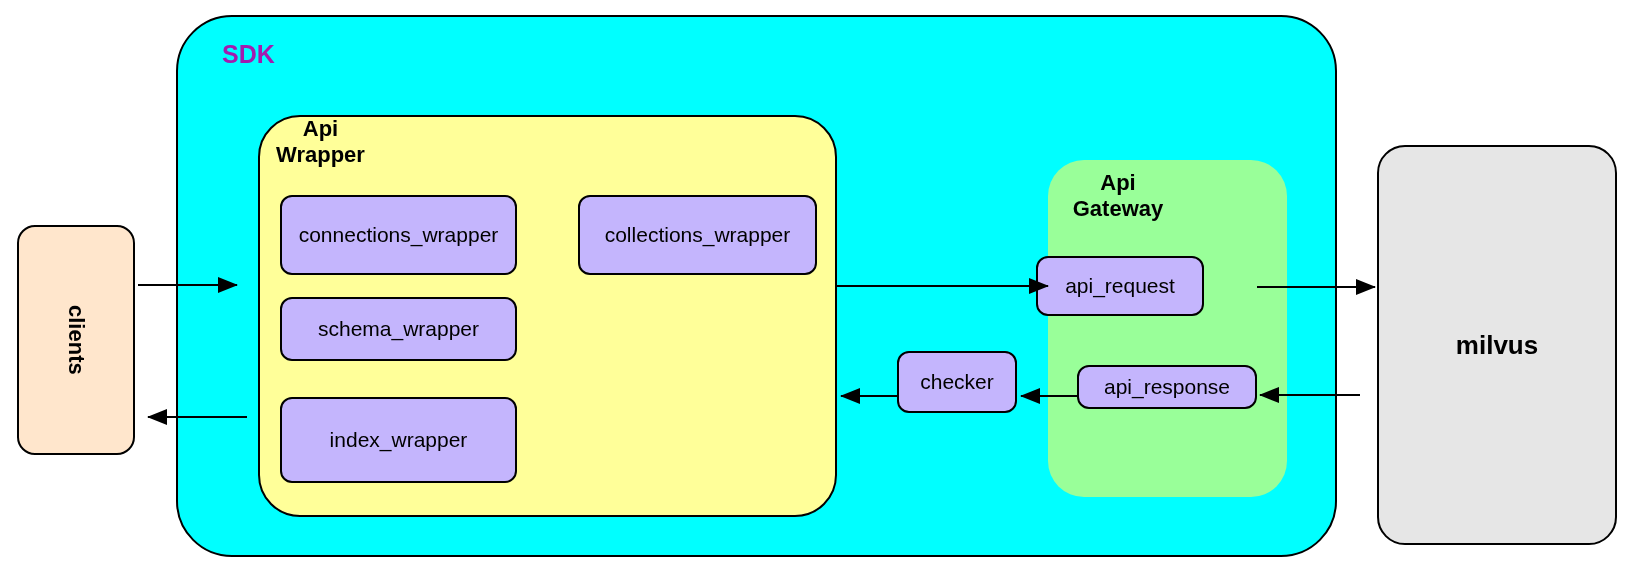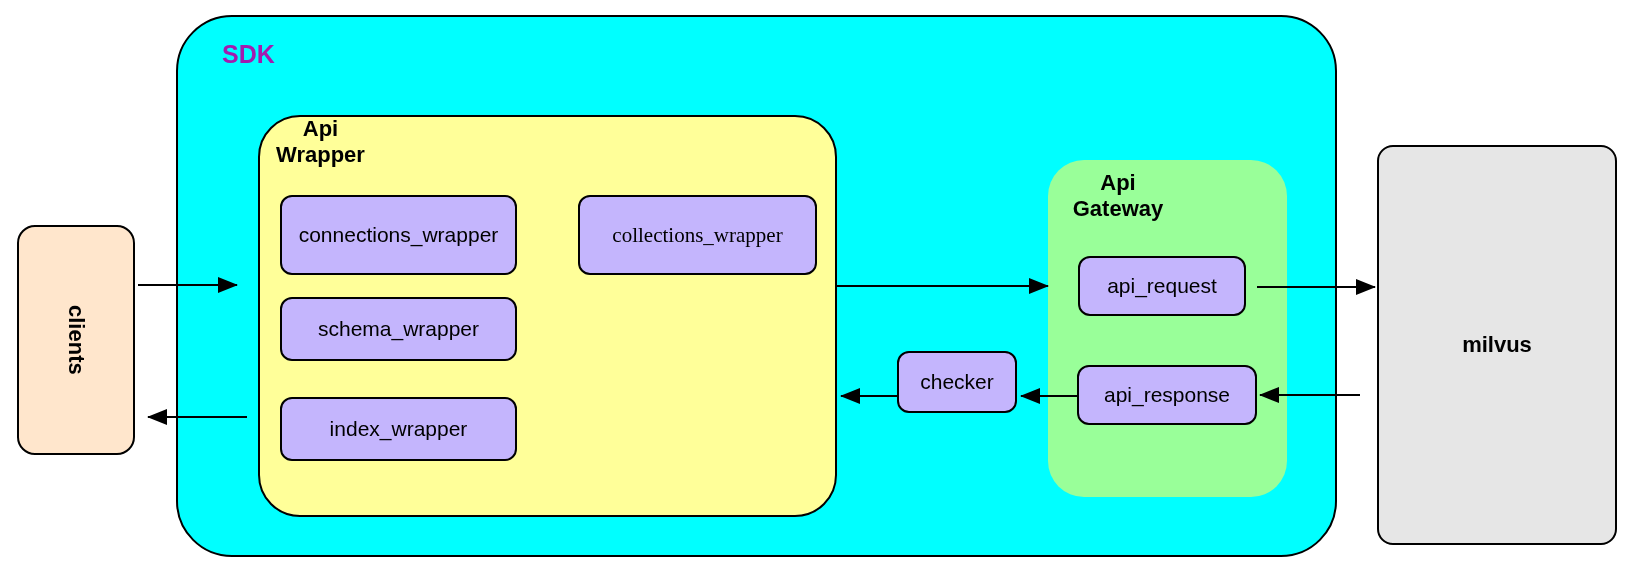--- a/index.html
+++ b/index.html
@@ -47,23 +47,23 @@
   }
   .gateway-label {
     left: 1048px; top: 170px; width: 140px;
     font-size: 22px; font-weight: bold; line-height: 1.18;
     text-align: center; white-space: pre-line; color: #000000;
   }
   .milvus-box {
     left: 1377px; top: 145px; width: 240px; height: 400px;
     background: #E6E6E6;
     border: 2px solid #000000;
-    border-radius: 16px;
+    border-radius: 28px;
     display: flex; align-items: center; justify-content: center;
-    font-size: 22px; font-weight: bold; color: #000000;
+    font-size: 26px; font-weight: bold; color: #000000;
   }
   .clients-box {
     left: 17px; top: 225px; width: 118px; height: 230px;
     background: #FFE6CC;
     border: 2px solid #000000;
     border-radius: 18px;
     display: flex; align-items: center; justify-content: center;
   }
   .clients-box .vtext {
     writing-mode: vertical-lr;
@@ -73,27 +73,27 @@
   
   .leaf {
     background: #c4b5fd;
     border: 2px solid #000000;
     border-radius: 12px;
     display: flex; align-items: center; justify-content: center;
     font-size: 21px; color: #000000;
     text-align: center;
   }
   .w1 { left: 280px; width: 237px; }
-  .w2 { left: 578px; width: 239px; font-family: Liberation Serif, serif; }
+  .w2 { left: 578px; width: 239px; }
   .r1 { top: 195px; height: 80px; }
   .r2 { top: 297px; height: 64px; }
-  .r3 { top: 397px; height: 64px; }
+  .r3 { top: 397px; height: 86px; }
 
-  .api-request  { left: 1078px; top: 256px; width: 168px; height: 60px; }
-  .api-response { left: 1077px; top: 365px; width: 180px; height: 60px; text-align: center; }
+  .api-request  { left: 1036px; top: 256px; width: 168px; height: 60px; }
+  .api-response { left: 1077px; top: 365px; width: 180px; height: 44px; text-align: center; }
   .checker-box  { left: 897px;  top: 351px; width: 120px; height: 62px; }
 
   .arrows { left: 0; top: 0; width: 1634px; height: 574px; pointer-events: none; }
 </style>
 </head>
 <body>
 
 <div class="canvas">
 
   <div class="abs sdk-box"></div>

